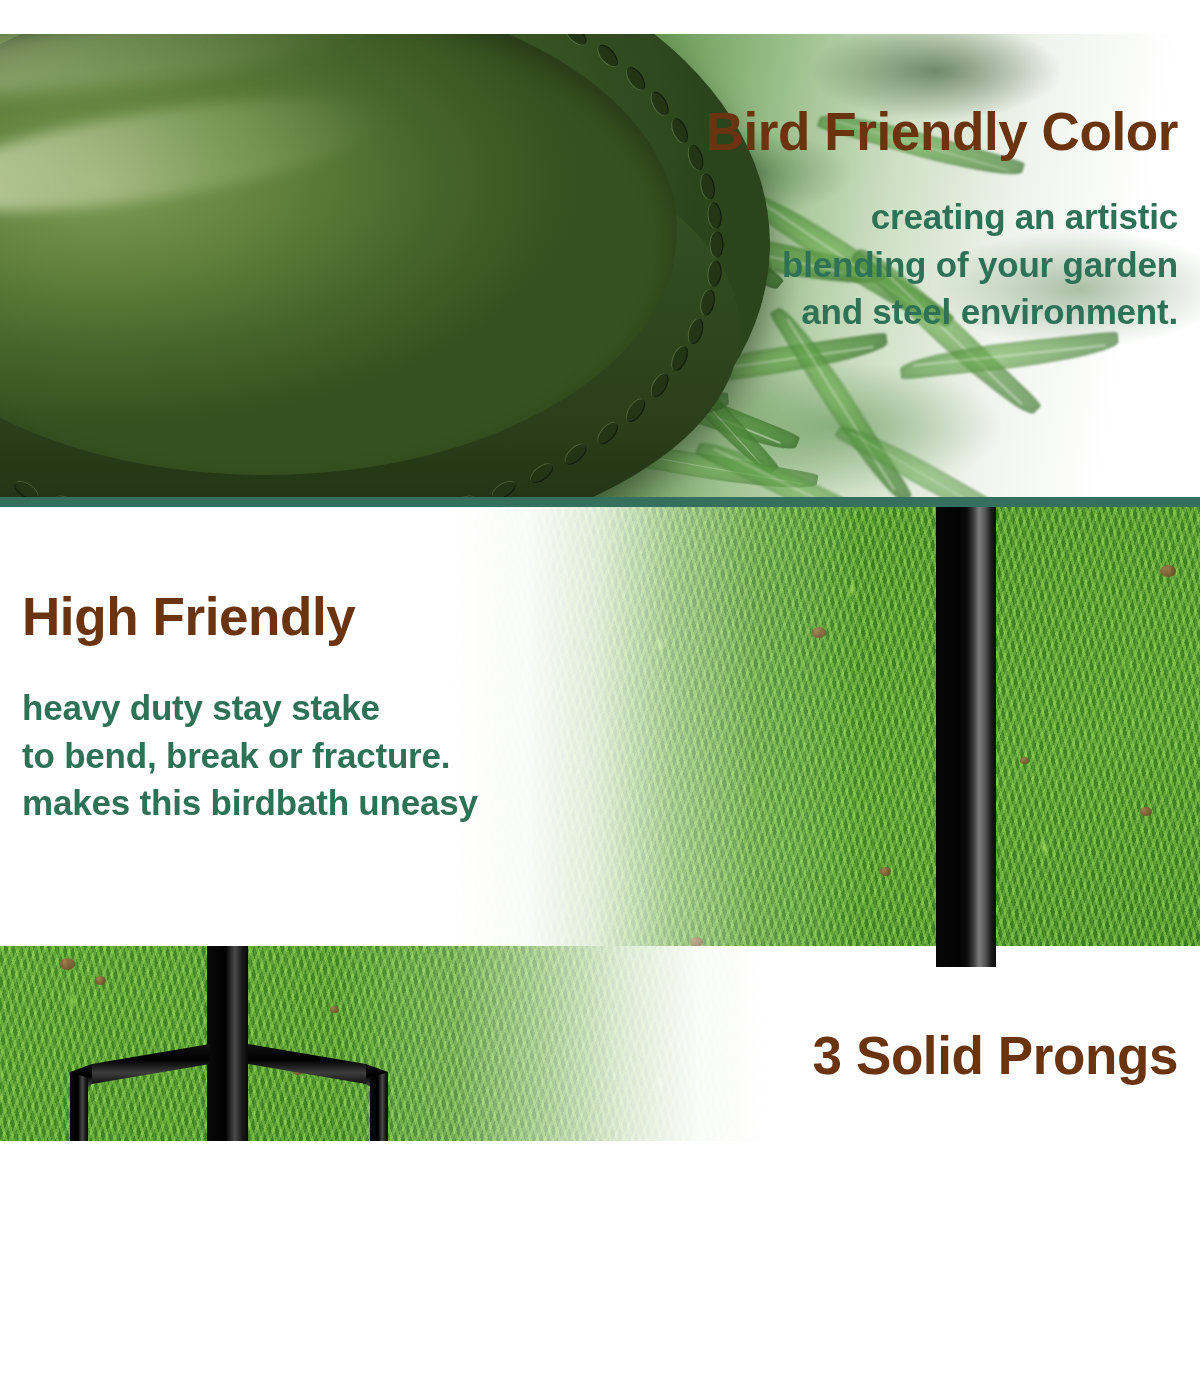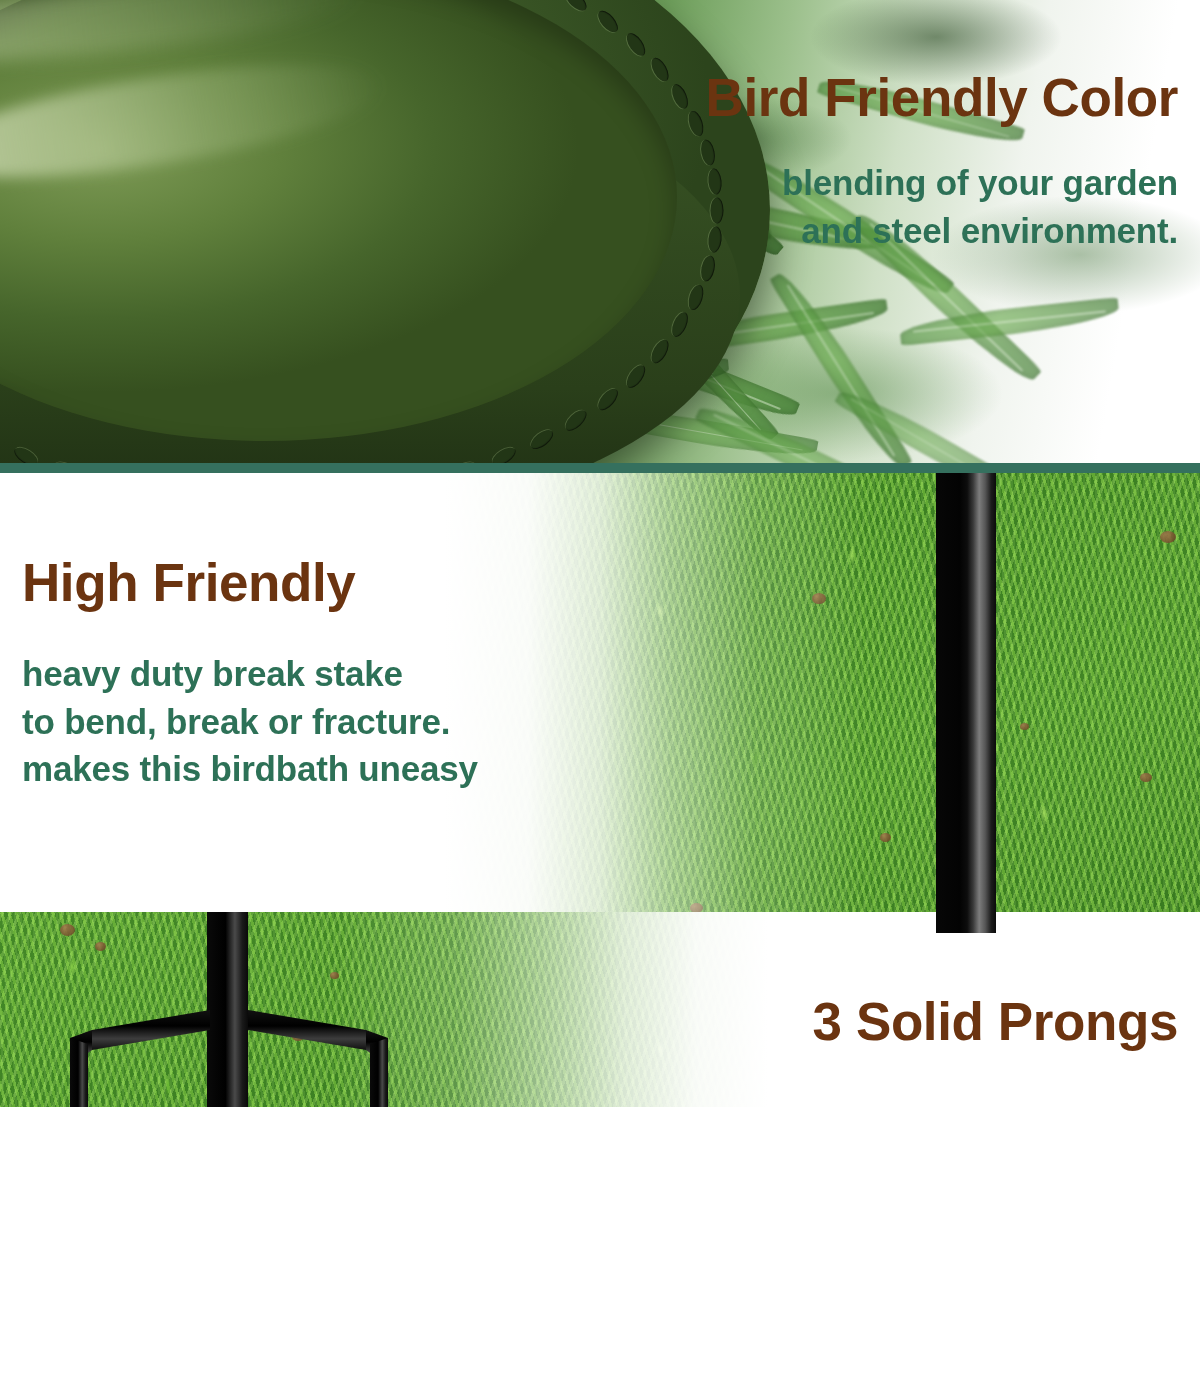--- a/index.html
+++ b/index.html
@@ -12,20 +12,21 @@
     font-family: "Liberation Sans", sans-serif;
     -webkit-font-smoothing: antialiased;
   }
 
   .infographic {
     position: relative;
     width: 1200px;
     height: 1107px;
     overflow: hidden;
     background: #ffffff;
+    margin-top: 34px;
   }
 
   
   .panel {
     position: absolute;
     left: 0;
     width: 1200px;
     overflow: hidden;
     background: #ffffff;
   }
@@ -310,20 +311,21 @@
           </div>
         <div class="bowl-inner"></div>
         <div class="bowl-sheen"></div>
         <div class="bowl-sheen2"></div>
       </div>
     </div>
 
     <div class="text-block" id="text-bird-friendly-color">
       <h2 class="headline">Bird Friendly Color</h2>
       <p class="body-copy">
+        <span>creating an artistic</span>
         <span>blending of your garden</span>
         <span>and steel environment.</span>
       </p>
     </div>
   </section>
 
   <div class="divider" id="divider-one"></div>
 
   <section class="panel" id="panel-high-quality">
 
@@ -337,21 +339,21 @@
           <div class="speck" style="left: 690px; top: 430px; width: 13px; height: 10px;"></div>
           <div class="speck" style="left: 1020px; top: 250px; width: 9px; height: 7px;"></div>
         </div>
       <div class="pole"></div>
       <div class="wash-left"></div>
     </div>
 
     <div class="text-block" id="text-high-quality">
       <h2 class="headline">High Friendly</h2>
       <p class="body-copy">
-        <span>heavy duty break stake</span>
+        <span>heavy duty stay stake</span>
         <span>to bend, break or fracture.</span>
         <span>makes this birdbath uneasy</span>
       </p>
     </div>
   </section>
 
   <div class="divider" id="divider-two"></div>
 
   <section class="panel" id="panel-three-prongs">
 

